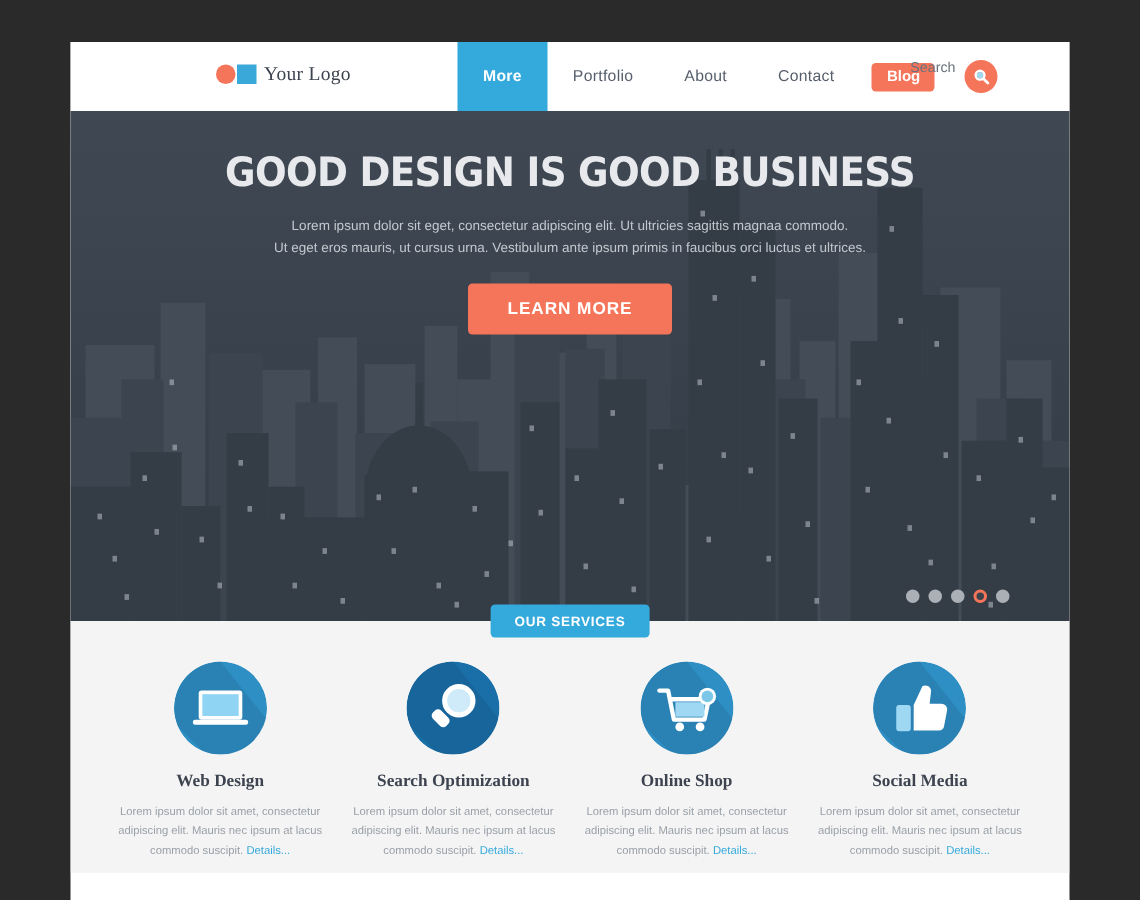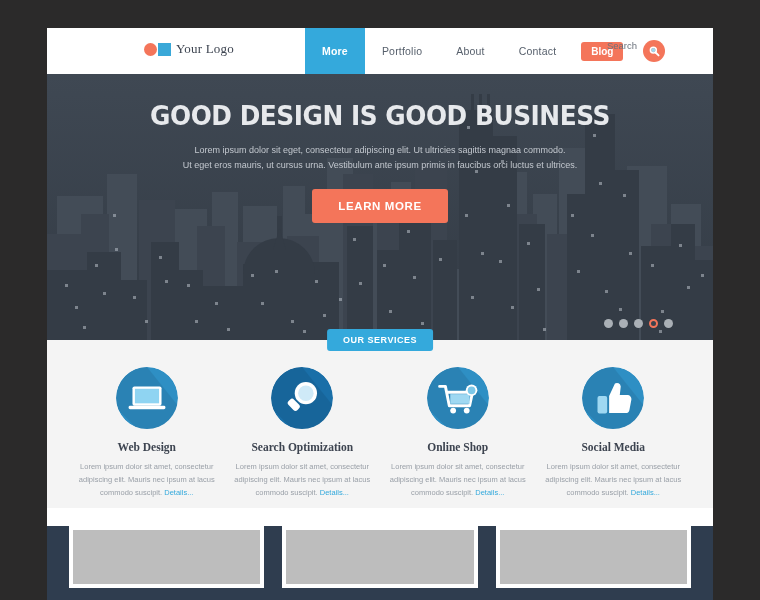--- a/index.html
+++ b/index.html
@@ -55,21 +55,21 @@
     display: flex; align-items: flex-start; gap: 6px;
   }
   .search-label { font-size: 9.5px; color: #6b727c; }
   .search-btn {
     width: 22px; height: 22px; border-radius: 50%; background: #f4755a;
     display: flex; align-items: center; justify-content: center;
   }
 
   
   .hero {
-    position: relative; height: 266px; overflow: hidden;
+    position: relative; height: 340px; overflow: hidden;
     background: linear-gradient(180deg, #3e4752 0%, #39424d 45%, #333a44 100%);
   }
   .hero svg.sky { position: absolute; inset: 0; width: 100%; height: 100%; display: block; }
   .hero-content { position: relative; z-index: 4; text-align: center; padding-top: 26px; }
   .hero-title {
     font-family: "DejaVu Sans", sans-serif;
     font-weight: bold; font-size: 27px; color: #e7e9ec;
     letter-spacing: -0.5px; transform: scaleX(0.92); transform-origin: center;
   }
   .hero-sub {

